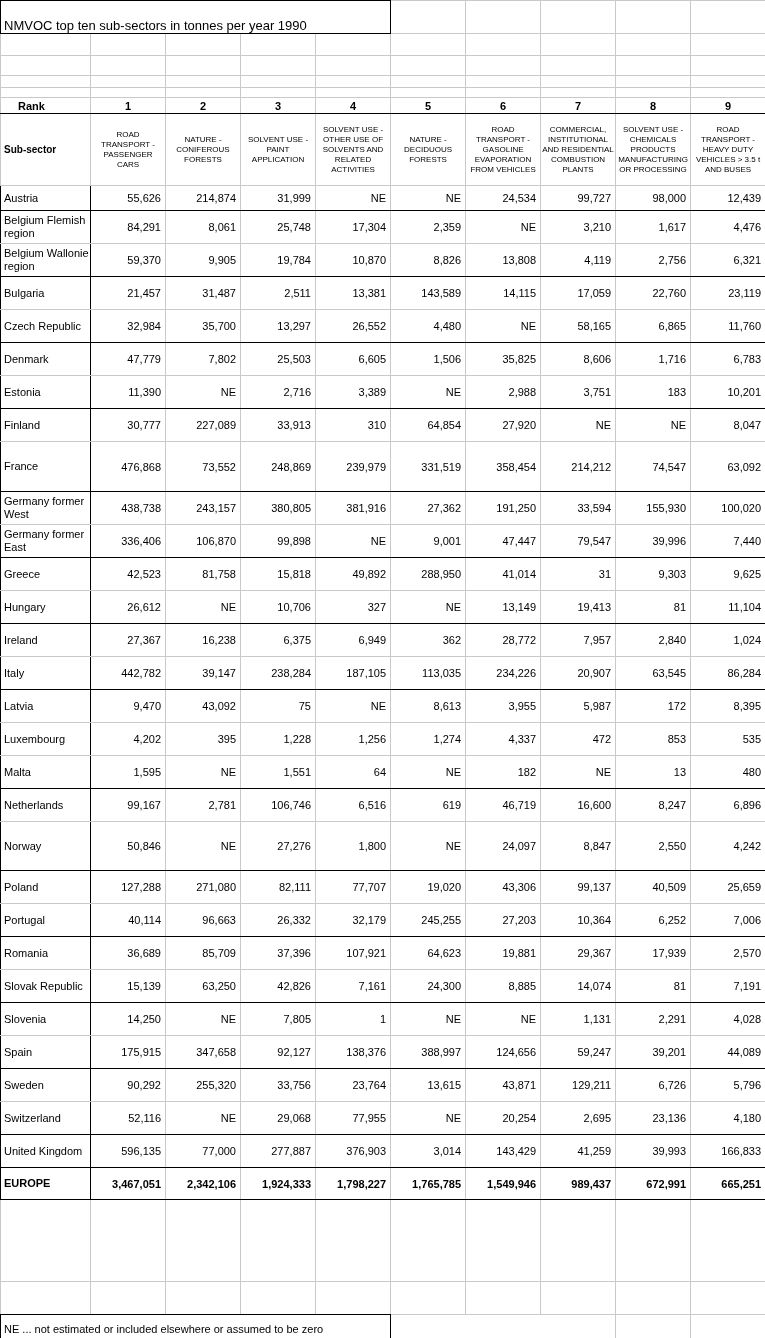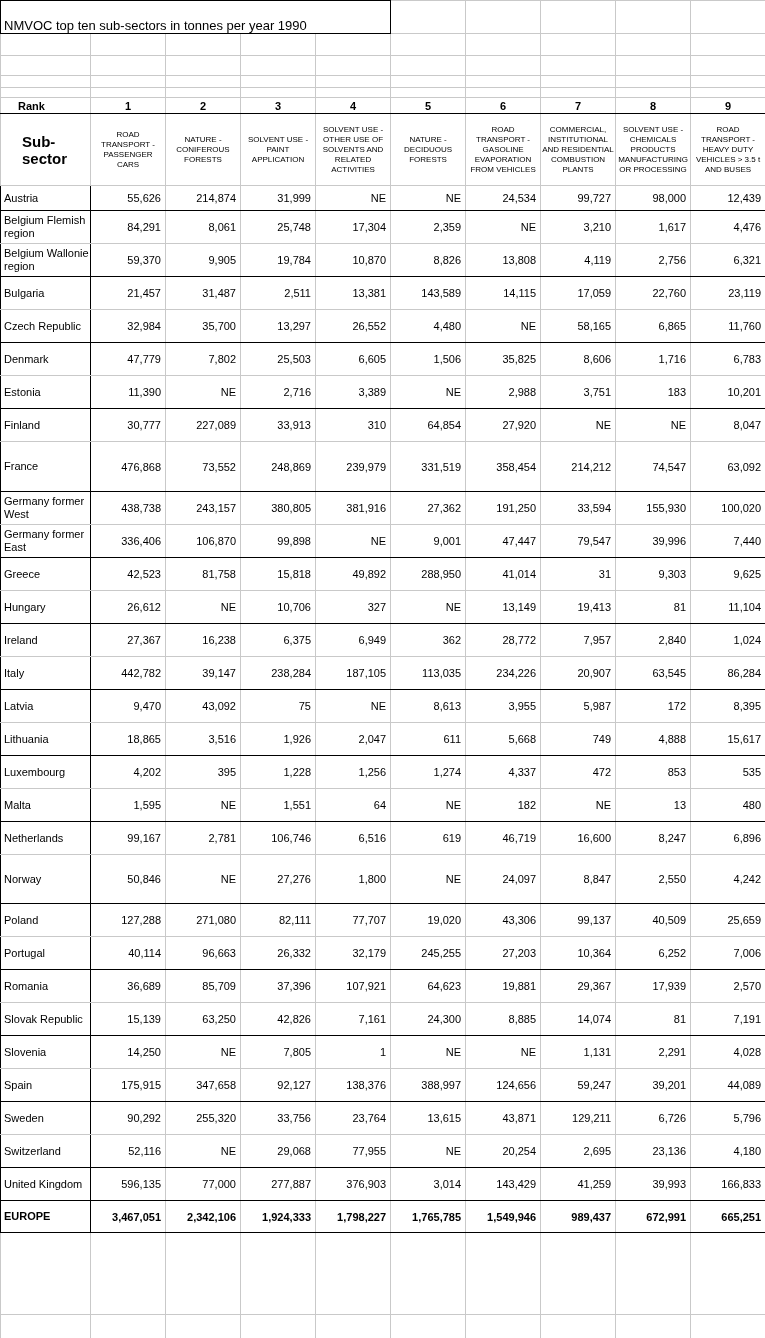--- a/index.html
+++ b/index.html
@@ -10,21 +10,21 @@
   .c-label { width:90px; }
   .c-data  { width:75px; }
 
   .title-cell { border:1px solid #000; font-size:13px; padding:17px 0 0 3px; white-space:nowrap; }
 
   .rank-label { font-weight:bold; font-size:11px; padding-left:17px; }
   .rank-num   { font-weight:bold; font-size:11px; text-align:center; }
   tr.rank-row td { border-bottom:1px solid #000; }
 
   tr.header-row td { border-top:1px solid #000; }
-  .subsector-label { font-weight:bold; font-size:15px; padding-left:21px; }
+  .subsector-label { font-weight:bold; font-size:10px; padding-left:3px; }
   .col-header { font-size:8px; line-height:1.25; text-align:center; padding:1px;
                 word-wrap:break-word; overflow-wrap:break-word; }
 
   .label-cell { font-size:11px; padding-left:3px; border-right-color:#000;
                 border-left-color:#000; word-wrap:break-word; line-height:1.15; }
   .num-cell   { font-size:11px; text-align:right; padding-right:4px; }
   tr.group-end td { border-bottom-color:#000; }
   tr.bold-row td  { font-weight:bold; }
 
   td:last-child { border-right-color:#bb8672; }
@@ -322,32 +322,20 @@
           <td class="num-cell">9,470</td>
           <td class="num-cell">43,092</td>
           <td class="num-cell">75</td>
           <td class="num-cell">NE</td>
           <td class="num-cell">8,613</td>
           <td class="num-cell">3,955</td>
           <td class="num-cell">5,987</td>
           <td class="num-cell">172</td>
           <td class="num-cell">8,395</td>
         </tr>
-        <tr class="group-end" style="height: 33px;">
-          <td class="label-cell">Lithuania</td>
-          <td class="num-cell">18,865</td>
-          <td class="num-cell">3,516</td>
-          <td class="num-cell">1,926</td>
-          <td class="num-cell">2,047</td>
-          <td class="num-cell">611</td>
-          <td class="num-cell">5,668</td>
-          <td class="num-cell">749</td>
-          <td class="num-cell">4,888</td>
-          <td class="num-cell">15,617</td>
-        </tr>
         <tr style="height: 33px; padding-left: 28px;">
           <td class="label-cell">Luxembourg</td>
           <td class="num-cell">4,202</td>
           <td class="num-cell">395</td>
           <td class="num-cell">1,228</td>
           <td class="num-cell">1,256</td>
           <td class="num-cell">1,274</td>
           <td class="num-cell">4,337</td>
           <td class="num-cell">472</td>
           <td class="num-cell">853</td>

